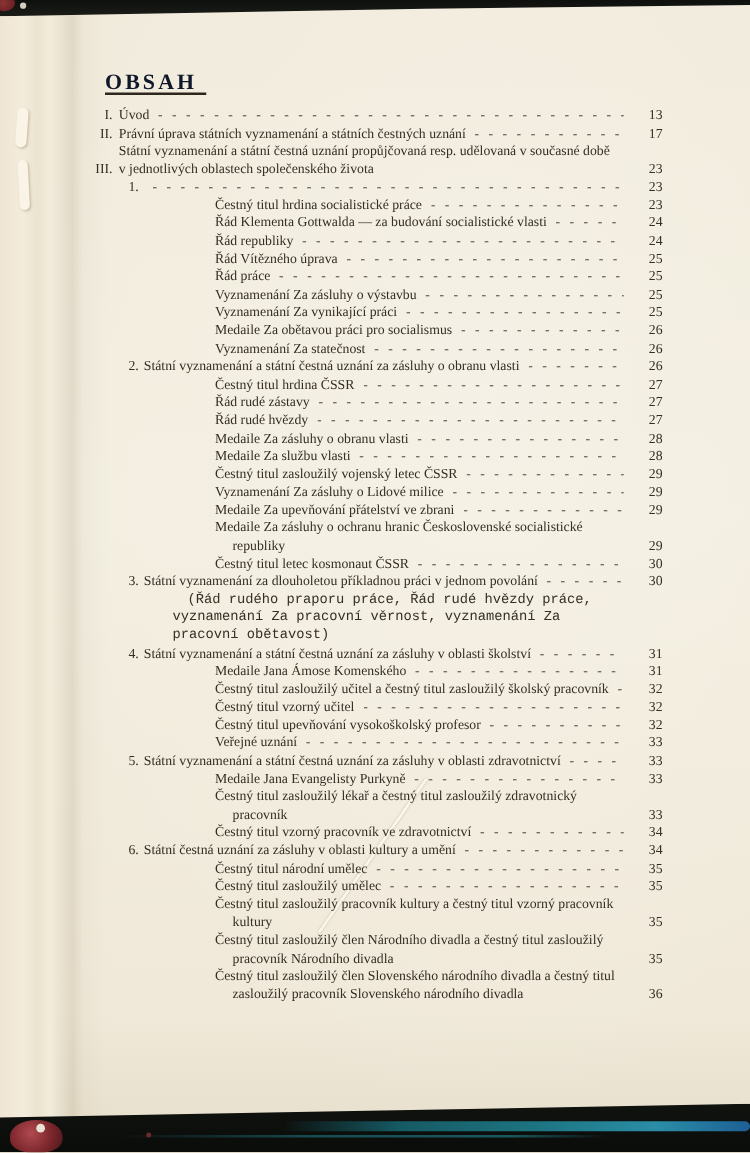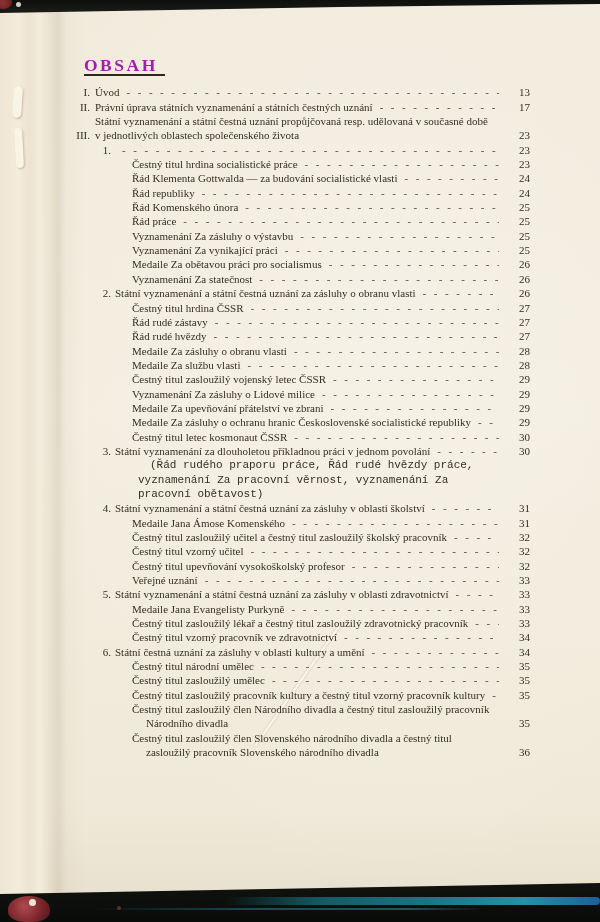--- a/index.html
+++ b/index.html
@@ -63,31 +63,31 @@
   .red-dot-small{position:absolute;left:117px;top:906px;width:4px;height:4px;border-radius:50%;background:#6e2a2a;}
   .white-dot{position:absolute;left:29px;top:899px;width:7px;height:7px;border-radius:50%;background:#e9e4d6;}
   
   .content{
     position:absolute;left:64px;top:58px;width:466px;
     color:#352e24;font-size:11px;line-height:14.35px;
   }
   .title{
     display:inline-block;margin:0 0 9px 20px;
     font-size:17.5px;font-weight:bold;letter-spacing:2.5px;
-    color:#a21caf;border-bottom:2px solid #2d271e;padding:0 7px 2px 0;
+    color:#0f172a;border-bottom:2px solid #2d271e;padding:0 7px 2px 0;
   }
   .row{display:flex;align-items:flex-end;}
   .lbl{flex:0 0 auto;text-align:right;white-space:nowrap;}
   .lv-roman .lbl{width:26px;margin-right:5px;}
   .lv-num{padding-left:36px;}
   .lv-num .lbl{width:11px;margin-right:4px;}
   .lv-sub{padding-left:68px;}
   .lv-note{padding-left:74px;font-family:Liberation Mono, monospace;}
   .txt{flex:0 1 auto;}
-  .lv-sub .txt{padding-left:14px;text-indent:-14px;}
+  .lv-sub .txt{padding-left:14px;text-indent:-14px;margin-left:40px;}
   .lv-note .txt{text-indent:12px;}
   .leader{
     flex:1 1 0;min-width:0;overflow:hidden;white-space:nowrap;
     margin:0 5px 0 7px;letter-spacing:2.4px;color:#3b342a;opacity:.9;
   }
   .leader.hidden{visibility:hidden;}
   .pg{flex:0 0 26px;text-align:right;white-space:nowrap;}
 </style>
 </head>
 <body>
@@ -138,21 +138,21 @@
     <span class="pg">24</span>
   </div>
         <div class="row lv-sub">
 
     <span class="txt">Řád republiky</span>
     <span class="leader">- - - - - - - - - - - - - - - - - - - - - - - - - - - - - - - - - - - - - - - - - - - - - - - - - - - - - - - - - - - - - - - - - - - - - - - - - - - - - - - - </span>
     <span class="pg">24</span>
   </div>
         <div class="row lv-sub">
 
-    <span class="txt">Řád Komenského února</span>
+    <span class="txt">Řád Vítězného úprava</span>
     <span class="leader">- - - - - - - - - - - - - - - - - - - - - - - - - - - - - - - - - - - - - - - - - - - - - - - - - - - - - - - - - - - - - - - - - - - - - - - - - - - - - - - - </span>
     <span class="pg">25</span>
   </div>
         <div class="row lv-sub">
 
     <span class="txt">Řád práce</span>
     <span class="leader">- - - - - - - - - - - - - - - - - - - - - - - - - - - - - - - - - - - - - - - - - - - - - - - - - - - - - - - - - - - - - - - - - - - - - - - - - - - - - - - - </span>
     <span class="pg">25</span>
   </div>
         <div class="row lv-sub">

